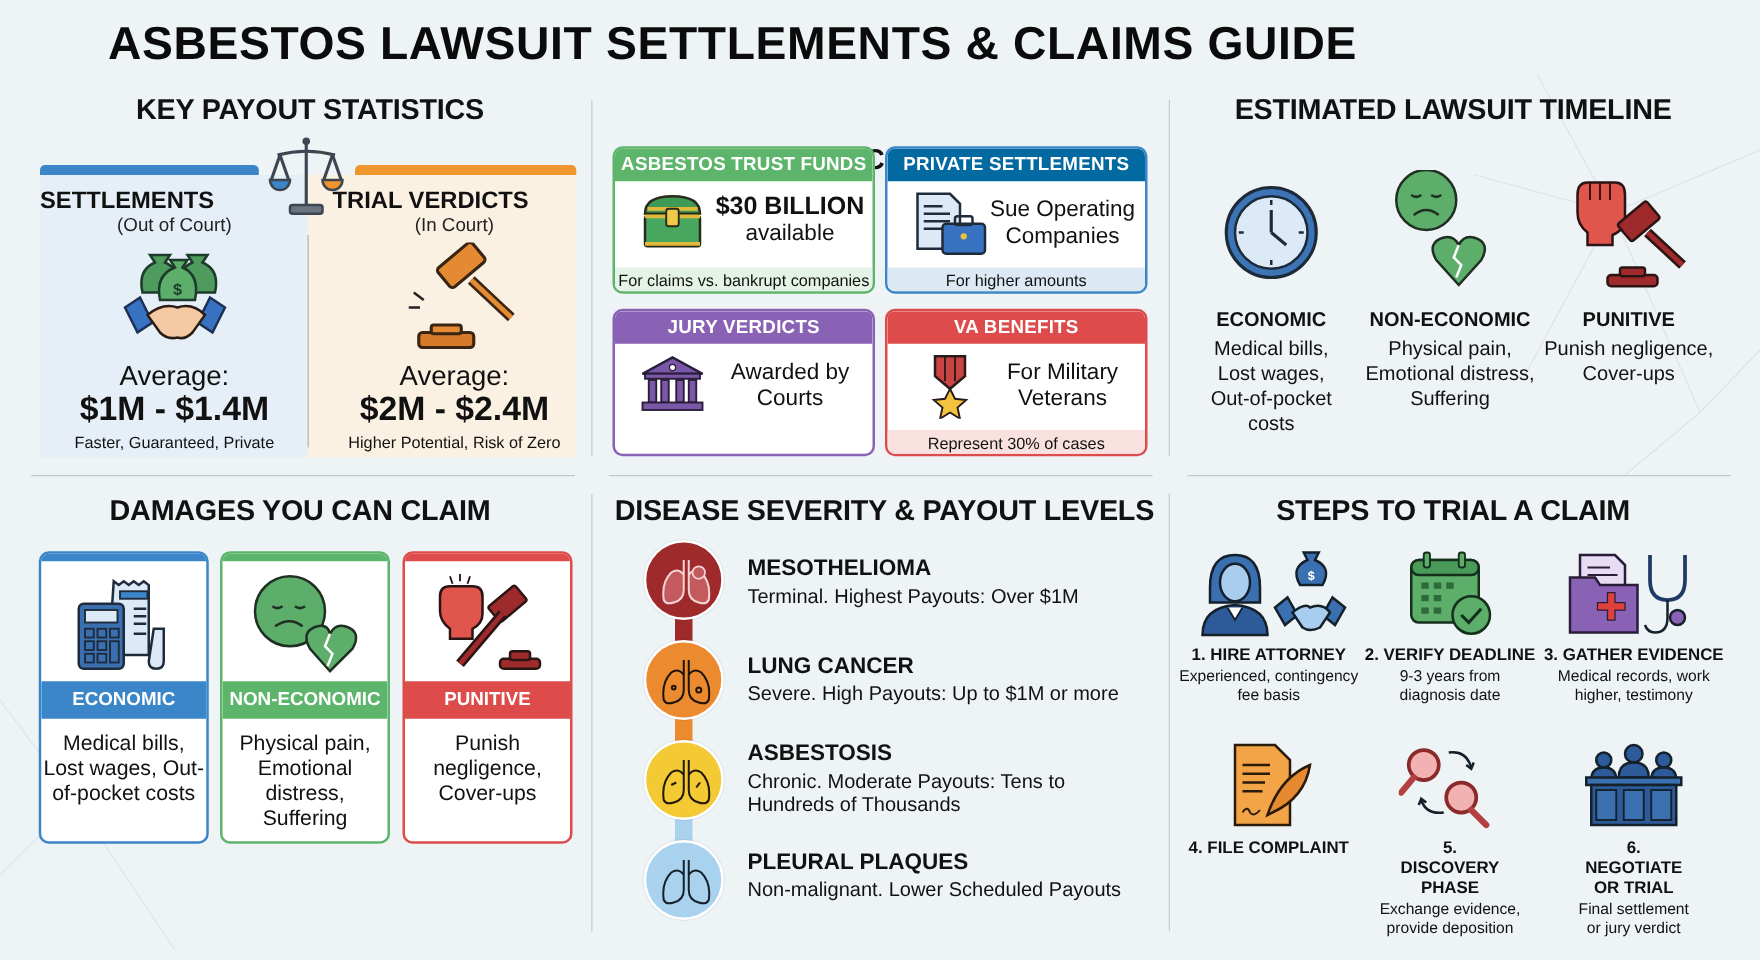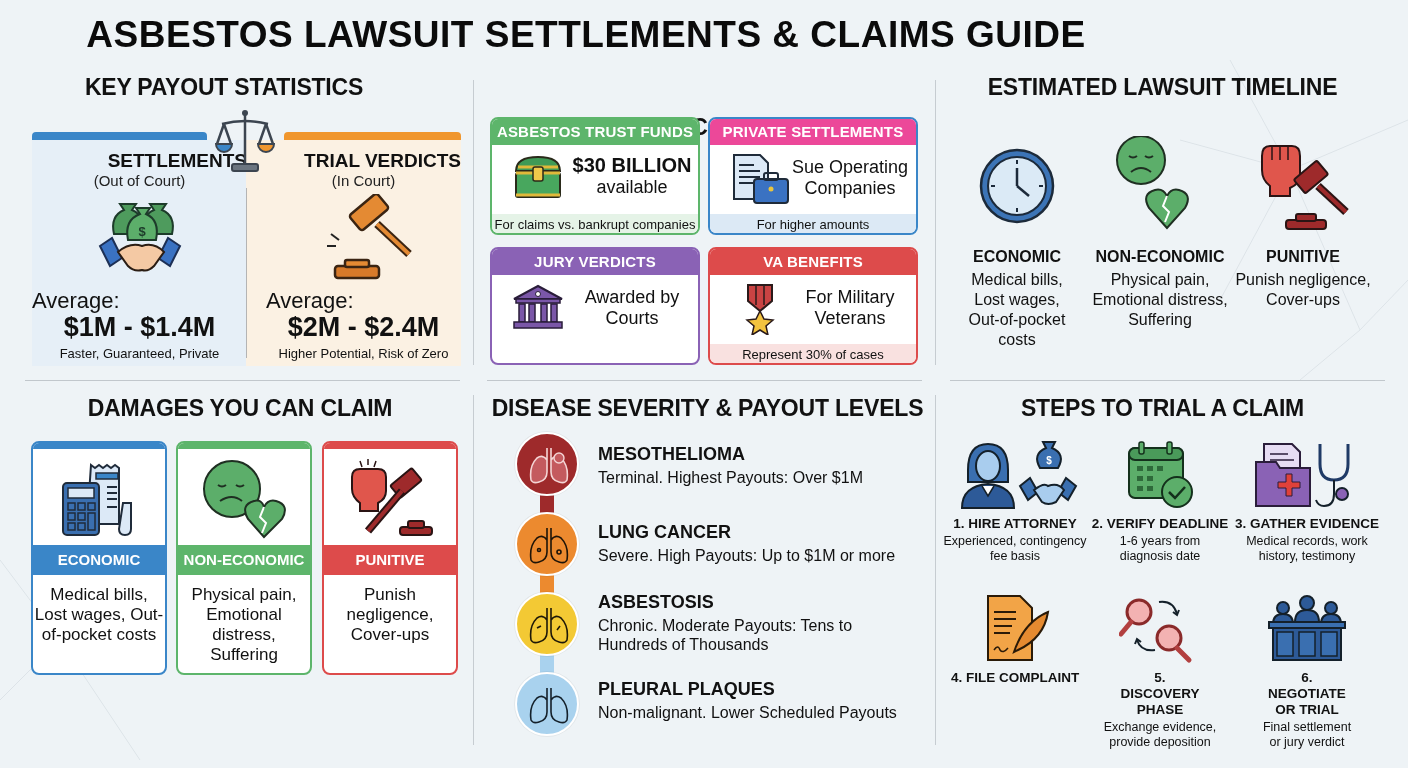--- a/index.html
+++ b/index.html
@@ -19,24 +19,24 @@
     position: absolute; text-align: center; font-weight: 900; font-size: 23px; color: #111;
     letter-spacing: -0.2px;
   }
   .vdiv { position: absolute; width: 1px; background: #c6ccd1; }
   .hdiv { position: absolute; height: 1px; background: #c1c7cc; }
 
   
   .payout-panel { position: absolute; top: 132px; height: 234px; }
   .payout-panel .topbar { position: absolute; left: 0; top: 0; height: 8px; border-radius: 4px 4px 0 0; }
   .payout-panel .body { position: absolute; left: 0; top: 8px; right: 0; bottom: 0; }
-  .pp-title { position: absolute; left: 0; right: 0; top: 18px; text-align: right; font-weight: 800; font-size: 19px; }
+  .pp-title { position: absolute; left: 0; right: 0; top: 18px; text-align: left; font-weight: 800; font-size: 19px; }
   .pp-sub { position: absolute; left: 0; right: 0; top: 40px; text-align: center; font-size: 15px; color: #222; }
   .pp-icon { position: absolute; left: 50%; top: 62px; transform: translateX(-50%); }
-  .pp-avg { position: absolute; left: 0; right: 0; top: 156px; text-align: left; font-size: 22px; color: #111; }
+  .pp-avg { position: absolute; left: 0; right: 0; top: 156px; text-align: center; font-size: 22px; color: #111; }
   .pp-amount { position: absolute; left: 0; right: 0; top: 180px; text-align: center; font-size: 27px; font-weight: 900; }
   .pp-note { position: absolute; left: 0; right: 0; top: 214px; text-align: center; font-size: 13px; color: #111; }
 
   
   .src-card { position: absolute; width: 210px; height: 118px; border: 2px solid; border-radius: 8px; background: #fff; overflow: hidden; }
   .src-head { height: 26px; line-height: 26px; text-align: center; color: #fff; font-weight: 800; font-size: 15px; letter-spacing: 0.2px; }
   .src-body { position: relative; height: 69px; }
   .src-icon { position: absolute; left: 20px; top: 8px; }
   .src-main { position: absolute; left: 80px; right: 6px; top: 10px; text-align: center; font-size: 18px; line-height: 21px; color: #111; }
   .src-main b { font-weight: 900; font-size: 20px; }
@@ -85,21 +85,21 @@
 <div class="main-title">ASBESTOS LAWSUIT SETTLEMENTS &amp; CLAIMS GUIDE</div>
 
 <div class="vdiv" style="left:473px; top:80px; height:285px;"></div>
 <div class="vdiv" style="left:935px; top:80px; height:285px;"></div>
 <div class="vdiv" style="left:473px; top:395px; height:350px;"></div>
 <div class="vdiv" style="left:935px; top:395px; height:350px;"></div>
 <div class="hdiv" style="left:25px; top:380px; width:435px;"></div>
 <div class="hdiv" style="left:487px; top:380px; width:435px;"></div>
 <div class="hdiv" style="left:950px; top:380px; width:435px;"></div>
 
-<div class="section-title" style="left:4px; top:74px; width:440px;">KEY PAYOUT STATISTICS</div>
+<div class="section-title" style="left:28px; top:74px; width:440px;">KEY PAYOUT STATISTICS</div>
 
 <div class="payout-panel" style="left:32px; width:215px;">
   <div class="topbar" style="width:175px; background:#3a86c8;"></div>
   <div class="body" style="background:#e6eff7;"></div>
   <div class="pp-title">SETTLEMENTS</div>
   <div class="pp-sub">(Out of Court)</div>
   <div class="pp-icon">
     <svg width="84" height="86" viewBox="0 0 84 86">
       <g stroke="#1d3b2a" stroke-width="2">
         <path d="M16 40 q-4-18 10-24 l-4-6 h16 l-4 6 q14 6 10 24 z" fill="#4e9b5d"></path>
@@ -176,21 +176,21 @@
     </div>
     <div class="src-main">
       <b>$30 BILLION</b><br>
       <span>available</span>
     </div>
   </div>
   <div class="src-foot" style="background:#e5f3e7;">For claims vs. bankrupt companies</div>
 </div>
 
 <div class="src-card" style="left:708px; top:117px; border-color:#3a86c8;">
-  <div class="src-head" style="background:#ec4899;">PRIVATE SETTLEMENTS</div>
+  <div class="src-head" style="background:#0369a1;">PRIVATE SETTLEMENTS</div>
   <div class="src-body">
     <div class="src-icon">
       <svg width="60" height="52" viewBox="0 0 60 52">
         <path d="M4 2 h26 l8 8 v36 h-34 z" fill="#dce9f7" stroke="#1f2b3a" stroke-width="2"></path>
         <g stroke="#1f2b3a" stroke-width="2">
             <line x1="9" y1="12" x2="24" y2="12"></line>
             <line x1="9" y1="18" x2="30" y2="18"></line>
             <line x1="9" y1="24" x2="30" y2="24"></line>
             <line x1="9" y1="30" x2="28" y2="30"></line>
           </g>
@@ -459,40 +459,40 @@
           <rect x="12" y="36" width="6" height="5"></rect>
           <rect x="22" y="36" width="6" height="5"></rect>
           <rect x="12" y="46" width="6" height="5"></rect>
           <rect x="22" y="46" width="6" height="5"></rect>
         </g>
       <circle cx="52" cy="52" r="15" fill="#5cae6a" stroke="#14301c" stroke-width="2"></circle>
       <path d="M44 52 l6 6 l10 -11" stroke="#14301c" stroke-width="2.5" fill="none"></path>
     </svg>
   </div>
   <div class="step-label">2. VERIFY DEADLINE</div>
-  <div class="step-desc" style="padding:0 30px;">1-6 years from diagnosis date</div>
+  <div class="step-desc" style="padding:0 30px;">9-3 years from diagnosis date</div>
 </div>
 
 <div class="step" style="left:1232px; top:440px;">
   <div class="step-icon">
     <svg width="100" height="70" viewBox="0 0 100 70" style="position:absolute; left:22px; top:0;">
       <path d="M10 4 h28 l8 8 v30 h-36 z" fill="#e6dcf3" stroke="#2a1d3a" stroke-width="2"></path>
       <g stroke="#2a1d3a" stroke-width="1.5">
           <line x1="16" y1="14" x2="34" y2="14"></line>
           <line x1="16" y1="20" x2="40" y2="20"></line>
         </g>
       <path d="M2 22 h20 l4 6 h30 v38 h-54 z" fill="#8a62b5" stroke="#2a1d3a" stroke-width="2"></path>
       <path d="M24 42 h8 v-8 h6 v8 h8 v6 h-8 v8 h-6 v-8 h-8 z" fill="#e0413a" stroke="#2a1d3a" stroke-width="1"></path>
       <path d="M66 4 v20 q0 16 14 16 q14 0 14 -16 v-20" stroke="#1f3a66" stroke-width="3" fill="none"></path>
       <path d="M80 40 v14 q0 12 -10 12 q-6 0 -8 -6" stroke="#14202a" stroke-width="2" fill="none"></path>
       <circle cx="88" cy="54" r="6" fill="#8a62b5" stroke="#14202a" stroke-width="2"></circle>
     </svg>
   </div>
   <div class="step-label">3. GATHER EVIDENCE</div>
-  <div class="step-desc" style="padding:0 12px;">Medical records, work history, testimony</div>
+  <div class="step-desc" style="padding:0 12px;">Medical records, work higher, testimony</div>
 </div>
 
 <div class="step" style="left:940px; top:594px;">
   <div class="step-icon">
     <svg width="70" height="70" viewBox="0 0 70 70" style="position:absolute; left:44px; top:0;">
       <path d="M4 2 h32 l12 12 v52 h-44 z" fill="#f2a447" stroke="#2a1a08" stroke-width="2"></path>
       <g stroke="#2a1a08" stroke-width="2">
           <line x1="10" y1="18" x2="32" y2="18"></line>
           <line x1="10" y1="25" x2="32" y2="25"></line>
           <line x1="10" y1="32" x2="28" y2="32"></line>

